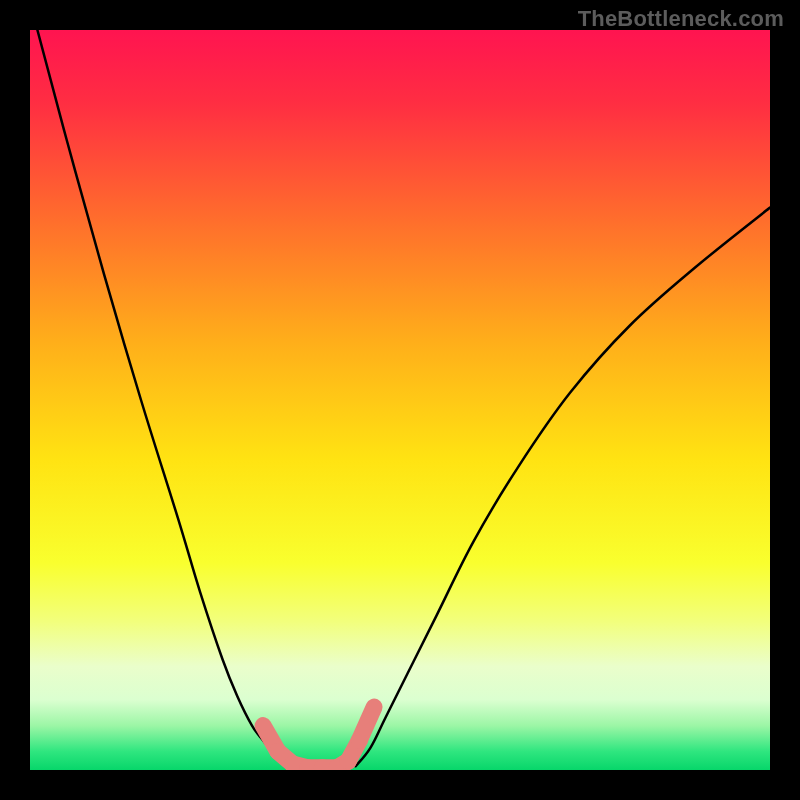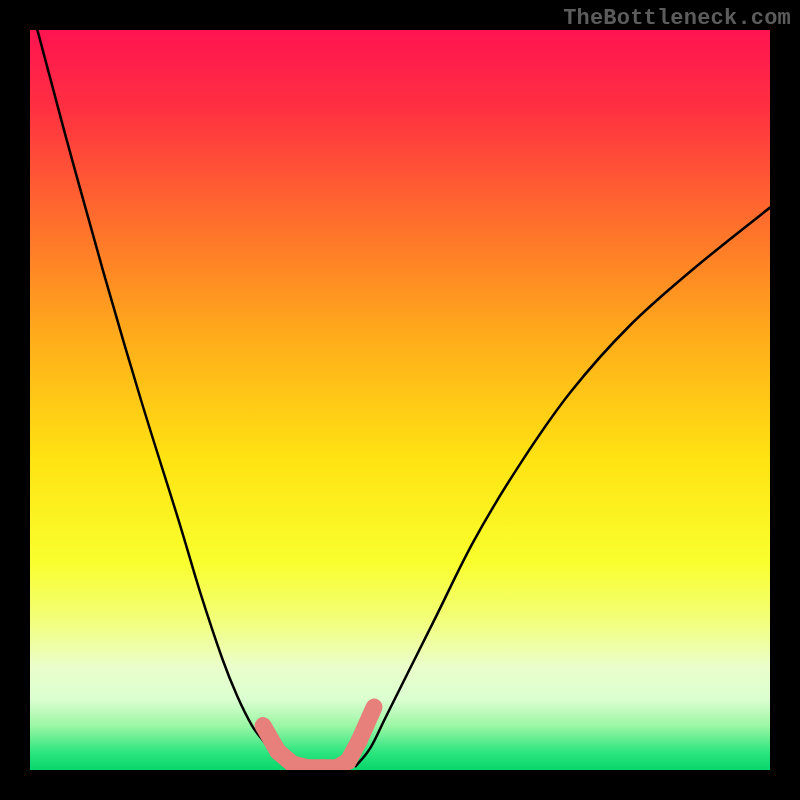--- a/index.html
+++ b/index.html
@@ -22,22 +22,22 @@
     position: absolute;
     left: 30px;
     top: 30px;
     width: 740px;
     height: 740px;
     overflow: hidden;
   }
   .watermark {
     position: absolute;
     top: 6px;
-    right: 9px;
-    font-family: Liberation Mono, monospace;
+    right: 16px;
+    font-family: Liberation Sans, sans-serif;
     font-size: 22px;
     font-weight: 600;
     color: #5c5c5c;
     letter-spacing: 0.2px;
   }
   svg { display: block; }
 </style>
 </head>
 <body>
 

